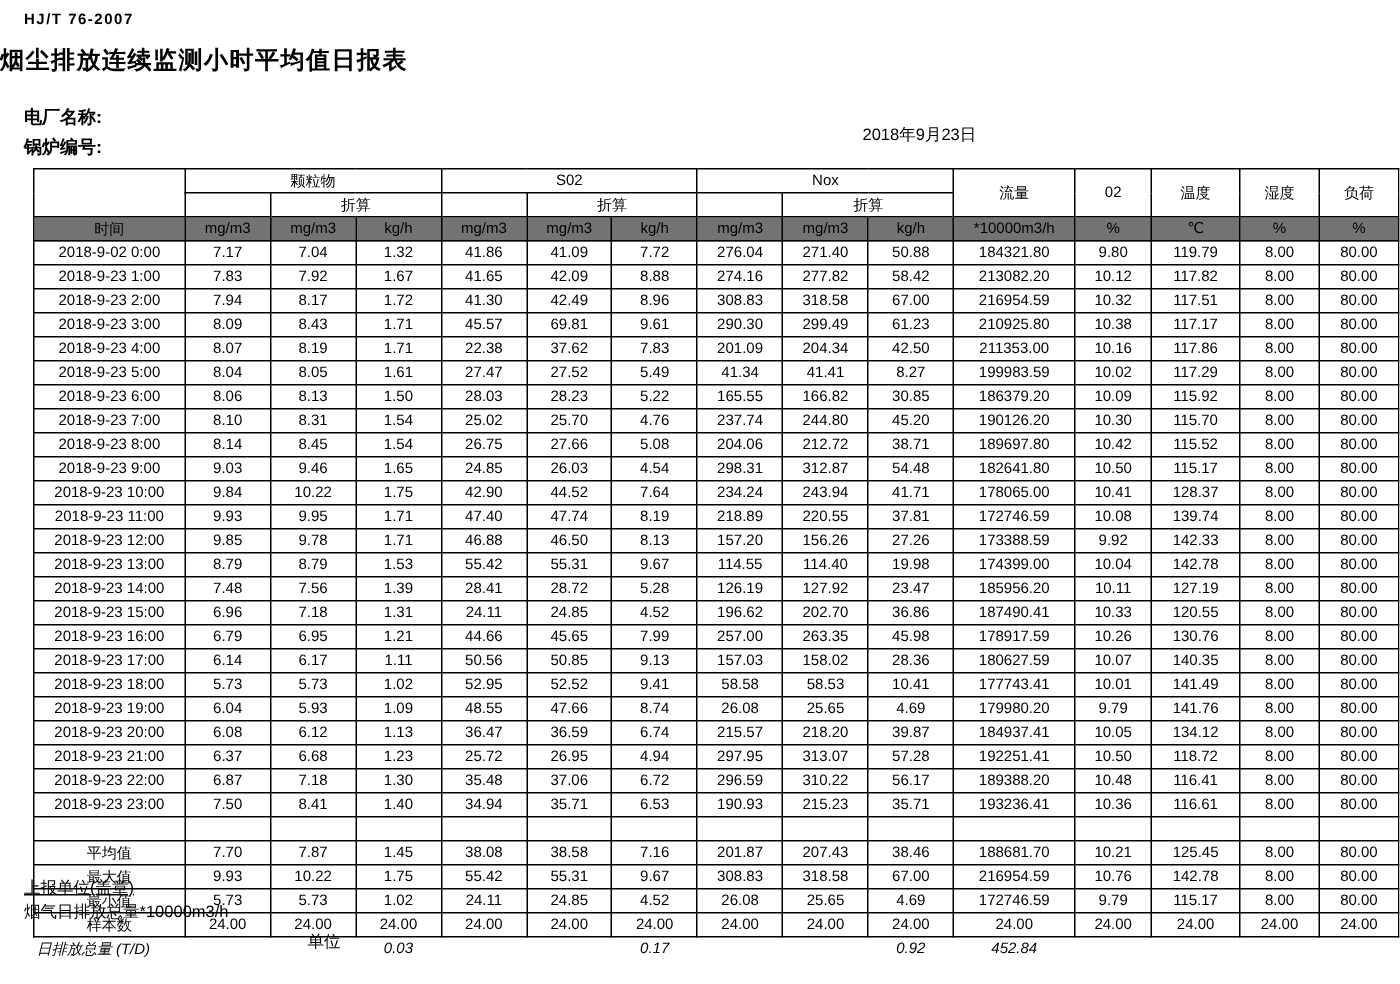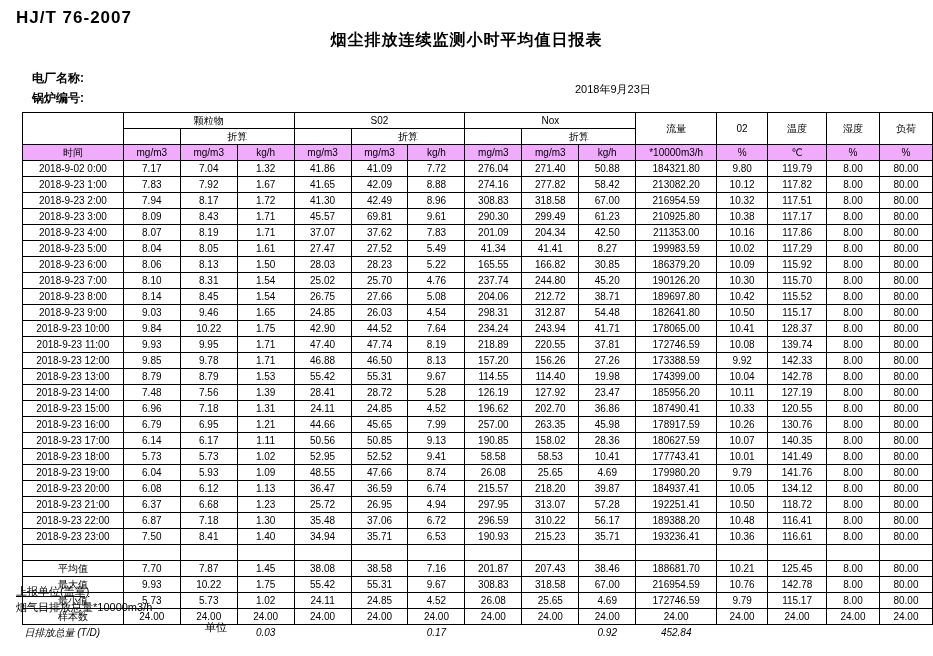--- a/index.html
+++ b/index.html
@@ -7,31 +7,30 @@
     width:933px;height:656px;
     background:#ffffff;
     font-family:"Liberation Sans","DejaVu Sans",sans-serif;
     font-size:11px;
     color:#000000;
     position:relative;
     overflow:hidden;
   }
   .doc-code{
     position:absolute;left:16px;top:8px;
-    font-size:17px;font-weight:bold;letter-spacing:1px;
+    font-size:10px;font-weight:bold;letter-spacing:1px;
   }
   .doc-title{
     position:absolute;left:0;right:0;top:30px;
-    text-align:center;
     font-size:16px;font-weight:bold;
     font-family:"DejaVu Sans","Liberation Sans",sans-serif;
     letter-spacing:1px;
   }
   .meta{
-    position:absolute;left:32px;top:68px;
+    position:absolute;left:16px;top:68px;
     font-size:12px;font-weight:bold;
     line-height:20px;
   }
   .meta div{white-space:nowrap;}
   .report-date{
     position:absolute;left:575px;top:82px;
     font-size:11px;
   }
   table.main{
     position:absolute;left:22px;top:112px;
@@ -42,21 +41,21 @@
   }
   table.main td, table.main th{
     border:1px solid #000000;
     text-align:center;
     vertical-align:middle;
     padding:0 2px;
     height:15px;
     font-weight:normal;
   }
   .grp{height:17px;}
-  .unit-row td{background:#f0abfc;height:15px;}
+  .unit-row td{background:#737373;height:15px;}
   .time-col{width:96px;text-align:center;}
   .num{width:52px;text-align:center;}
   .flow{width:76px;}
   .o2{width:46px;margin-top:32px;}
   .temp{width:54px;}
   .hum{width:48px;}
   .load{width:48px;}
   .blank-row td{height:14px;border:1px solid #000;}
   .sum-label{text-align:center;}
   .footer{
@@ -187,21 +186,21 @@
         <td class="o2">10.38</td>
         <td class="temp">117.17</td>
         <td class="hum">8.00</td>
         <td class="load">80.00</td>
       </tr>
       <tr>
         <td class="time-col">2018-9-23 4:00</td>
         <td class="num">8.07</td>
         <td class="num">8.19</td>
         <td class="num">1.71</td>
-        <td class="num">37.07</td>
+        <td class="num">22.38</td>
         <td class="num">37.62</td>
         <td class="num">7.83</td>
         <td class="num">201.09</td>
         <td class="num">204.34</td>
         <td class="num">42.50</td>
         <td class="flow">211353.00</td>
         <td class="o2">10.16</td>
         <td class="temp">117.86</td>
         <td class="hum">8.00</td>
         <td class="load">80.00</td>
@@ -411,21 +410,21 @@
         <td class="load">80.00</td>
       </tr>
       <tr>
         <td class="time-col">2018-9-23 17:00</td>
         <td class="num">6.14</td>
         <td class="num">6.17</td>
         <td class="num">1.11</td>
         <td class="num">50.56</td>
         <td class="num">50.85</td>
         <td class="num">9.13</td>
-        <td class="num">190.85</td>
+        <td class="num">157.03</td>
         <td class="num">158.02</td>
         <td class="num">28.36</td>
         <td class="flow">180627.59</td>
         <td class="o2">10.07</td>
         <td class="temp">140.35</td>
         <td class="hum">8.00</td>
         <td class="load">80.00</td>
       </tr>
       <tr>
         <td class="time-col">2018-9-23 18:00</td>

